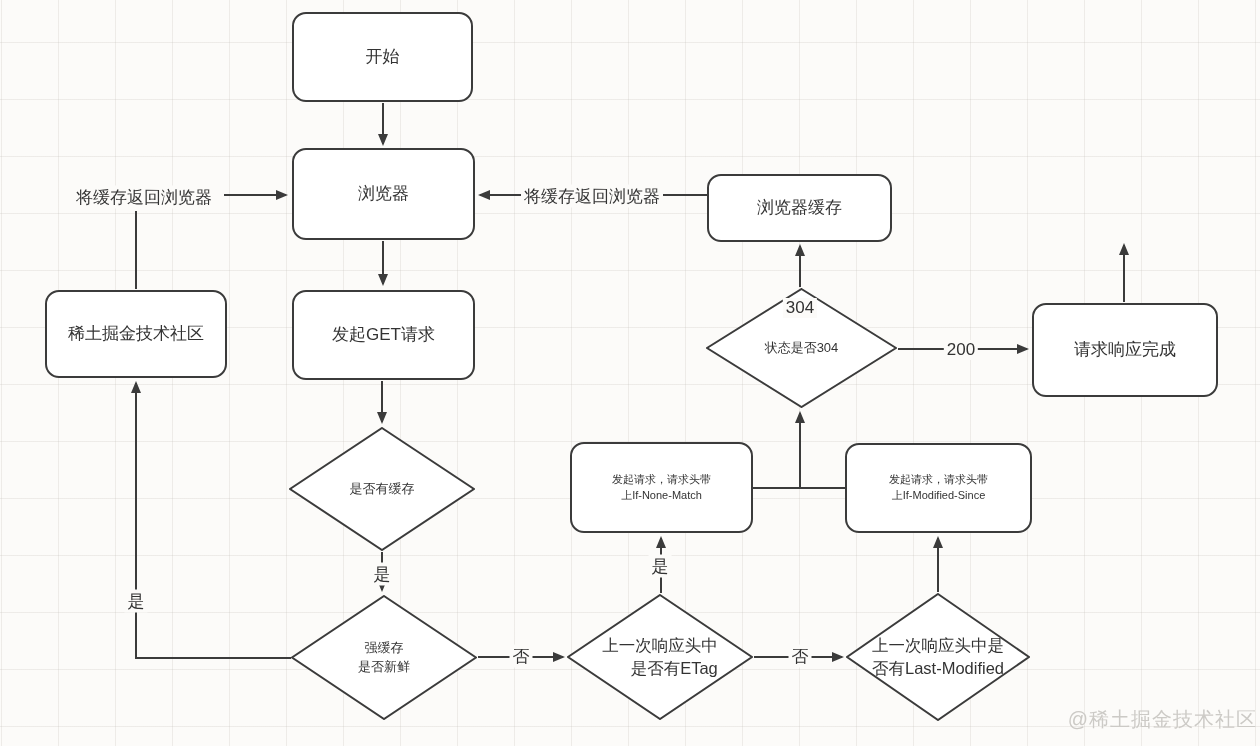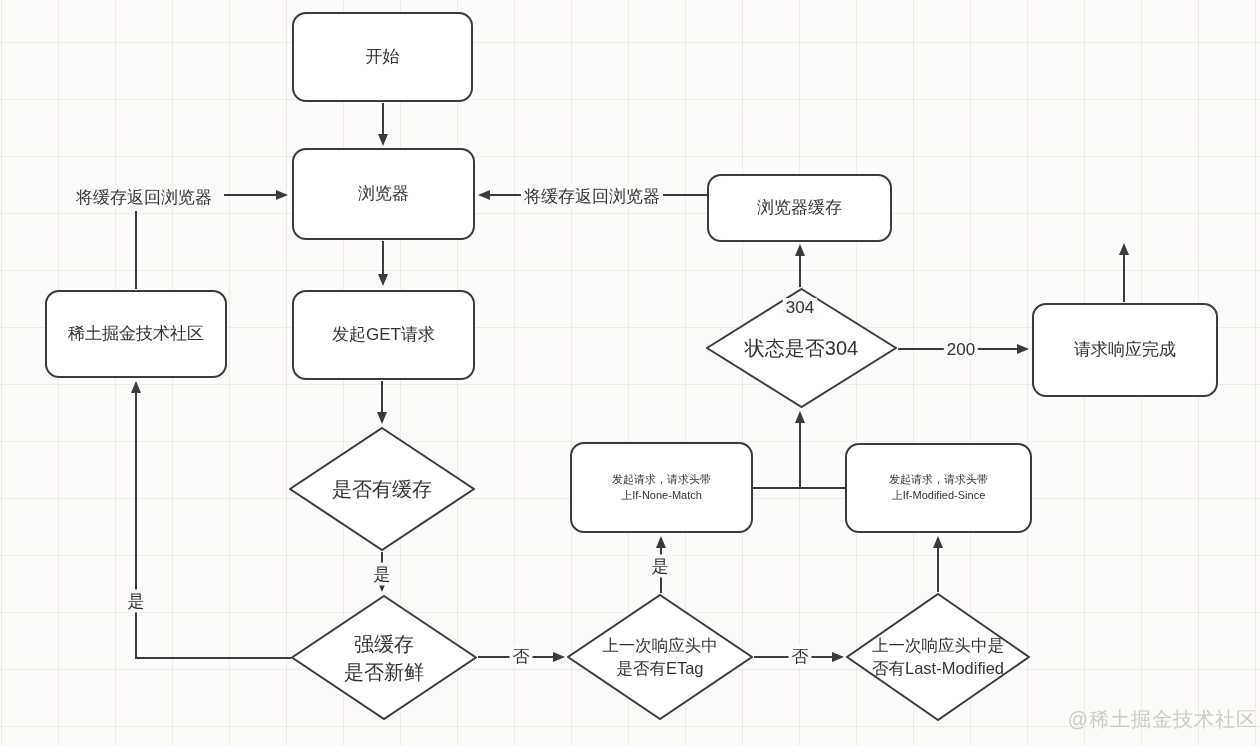--- a/index.html
+++ b/index.html
@@ -16,21 +16,21 @@
     color:#333;
     overflow:hidden;
     padding-left:7px;
   }
   .arrows{position:absolute;left:0;top:0;width:1260px;height:746px;z-index:1;}
   .node{position:absolute;z-index:2;box-sizing:border-box;
     display:flex;align-items:center;justify-content:center;text-align:center;}
   .box{background:#fff;border:2px solid #3b3b3b;border-radius:14px;
     font-size:17px;line-height:1.5;white-space:pre-line;}
   .box.small{font-size:11px;line-height:1.45;}
-  .diamond{background:transparent;font-size:20px;line-height:1.4;}
+  .diamond{background:transparent;font-size:13px;line-height:1.4;}
   .diamond svg{position:absolute;left:0;top:0;width:100%;height:100%;}
   .diamond .dlabel{position:relative;z-index:1;white-space:pre-line;}
   .diamond.small{font-size:16.5px;}
   .elabel{position:absolute;z-index:3;transform:translate(-50%,-50%);
     background:#fcfbf9;padding:0 3px;font-size:17px;white-space:nowrap;}
   .watermark{position:absolute;right:10px;bottom:13px;z-index:3;
     color:#cccac6;font-size:20px;letter-spacing:1px;}
 </style>
 </head>
 <body>
@@ -96,21 +96,21 @@
 是否新鲜</span>
   </div>
 
   <div class="node diamond" style="left:706px;top:288px;width:191px;height:120px;">
     <svg viewBox="0 0 191 120" preserveAspectRatio="none">
       <polygon points="95.5,1 190,60 95.5,119 1,60" fill="#ffffff" stroke="#3b3b3b" stroke-width="2" vector-effect="non-scaling-stroke"></polygon>
     </svg>
     <span class="dlabel">状态是否304</span>
   </div>
 
-  <div class="node diamond small" style="left:567px;top:594px;width:186px;height:126px;">
+  <div class="node diamond small" style="left:567px;top:594px;width:186px;height:126px;text-align:right;">
     <svg viewBox="0 0 186 126" preserveAspectRatio="none">
       <polygon points="93,1 185,63 93,125 1,63" fill="#ffffff" stroke="#3b3b3b" stroke-width="2" vector-effect="non-scaling-stroke"></polygon>
     </svg>
     <span class="dlabel">上一次响应头中
 是否有ETag</span>
   </div>
 
   <div class="node diamond small" style="left:846px;top:593px;width:184px;height:128px;">
     <svg viewBox="0 0 184 128" preserveAspectRatio="none">
       <polygon points="92,1 183,64 92,127 1,64" fill="#ffffff" stroke="#3b3b3b" stroke-width="2" vector-effect="non-scaling-stroke"></polygon>

